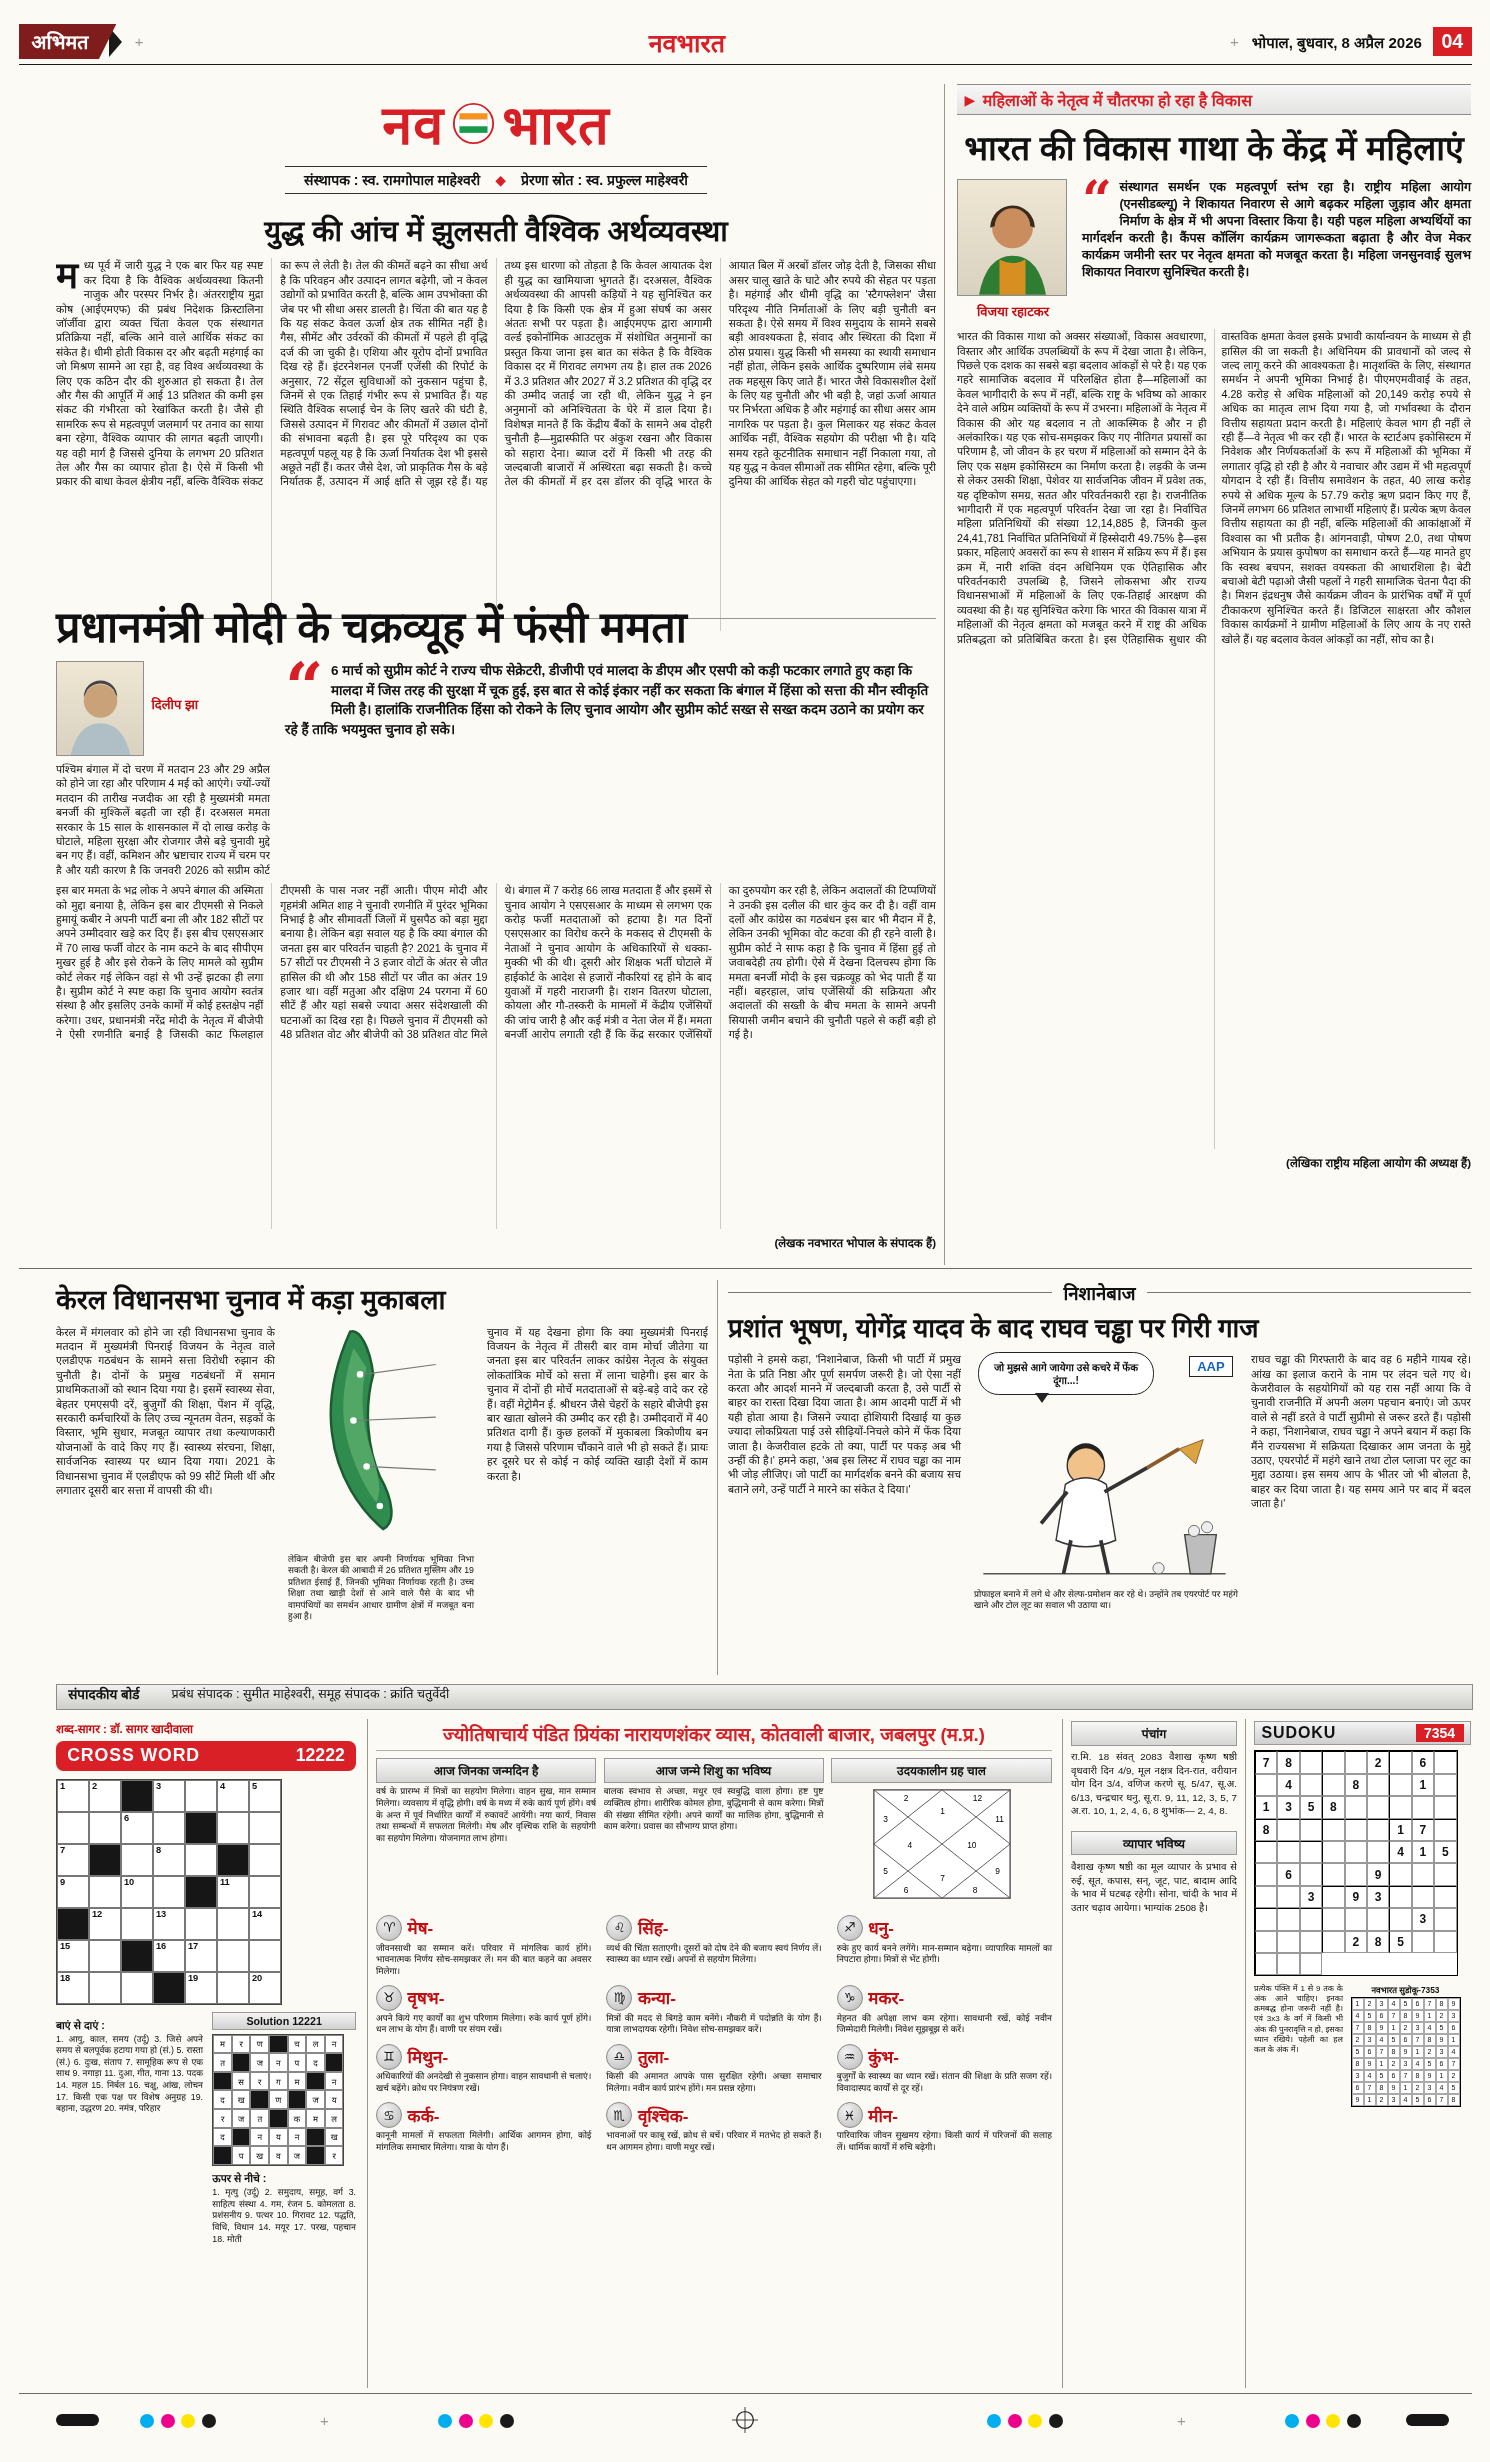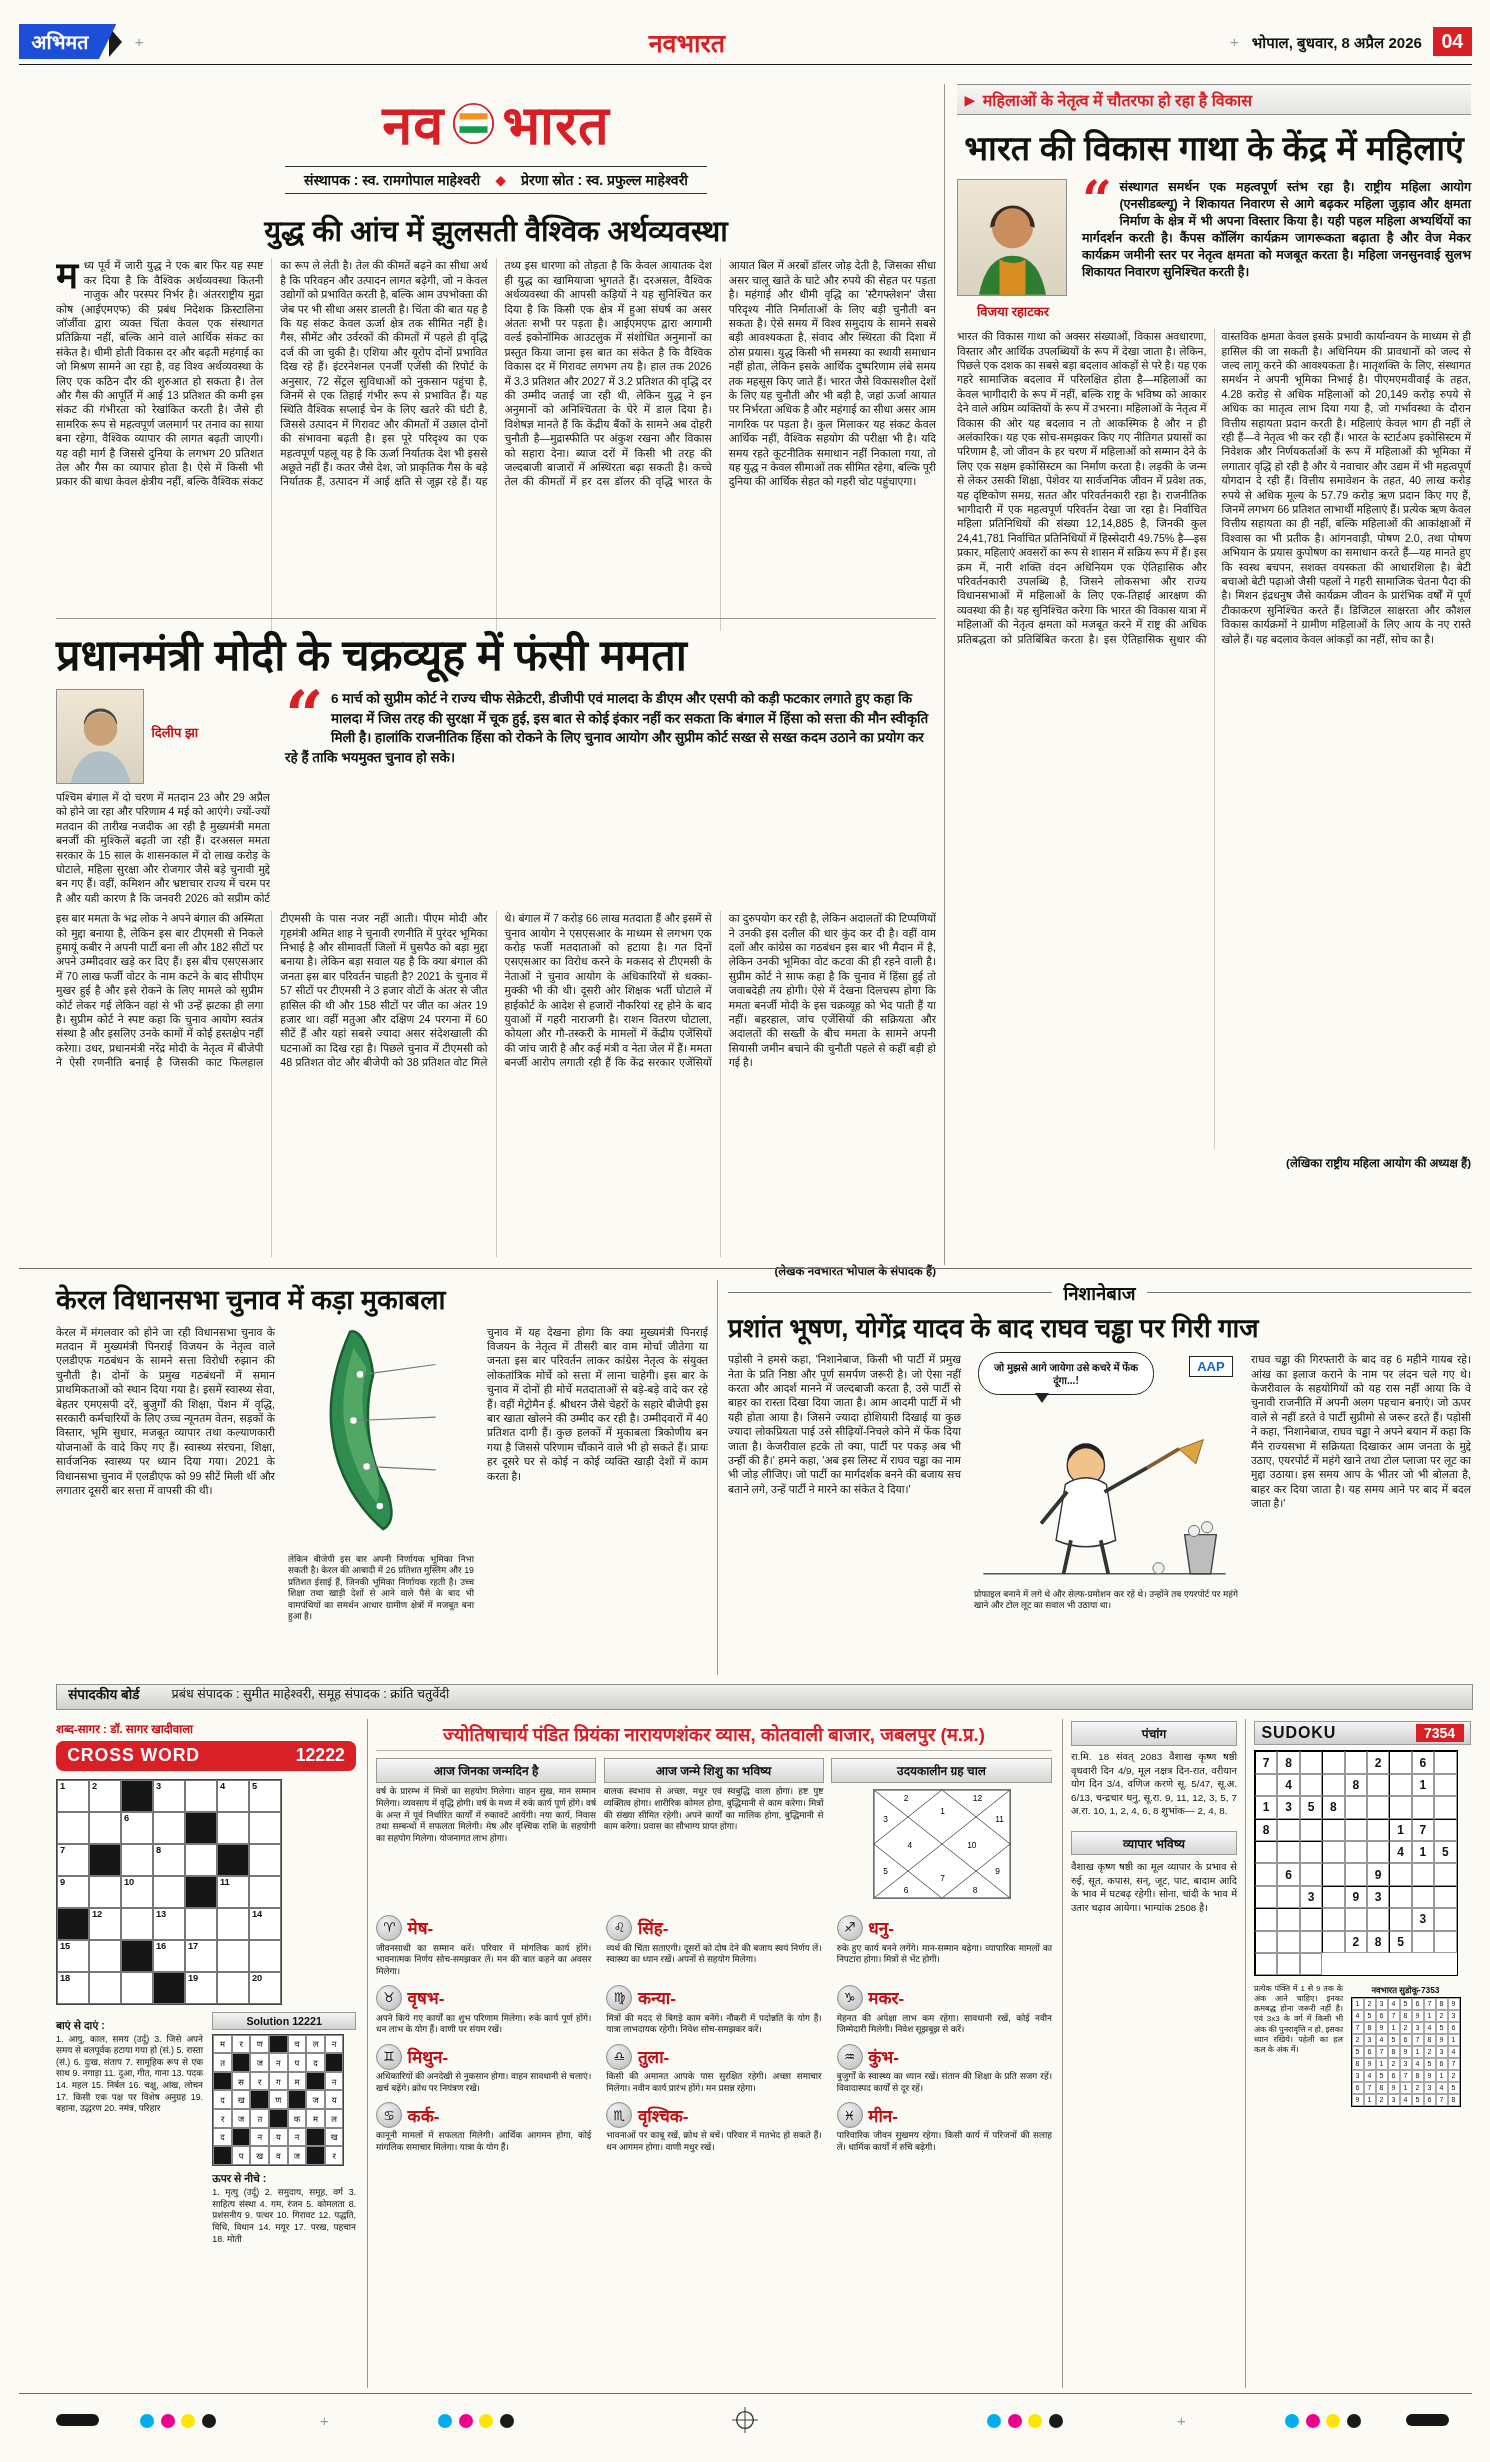--- a/index.html
+++ b/index.html
@@ -3,21 +3,21 @@
 <meta charset="utf-8">
 <style>
   html,body{margin:0;padding:0;background:#8a8a8a;}
   #page{position:relative;width:1490px;height:2462px;margin:0 auto;background:#fbfaf5;
         font-family:"Liberation Sans","DejaVu Sans",sans-serif;color:#111;overflow:hidden;}
   .abs{position:absolute;}
   .bt{font-size:10.7px;line-height:14.4px;text-align:justify;}
   .sm{font-size:8.8px;line-height:11.6px;text-align:justify;}
   
   .topbar{display:flex;align-items:center;border-bottom:1.9px solid #1a1a1a;padding-bottom:4.7px;}
-  .section-tab{background:#1d4ed8;color:#fff;font-weight:800;font-size:19.6px;padding:3.7px 28px 4.7px 13px;
+  .section-tab{background:#7f1d1d;color:#fff;font-weight:800;font-size:19.6px;padding:3.7px 28px 4.7px 13px;
                clip-path:polygon(0 0,100% 0,82% 100%,0 100%);}
   .tab-tri{width:0;height:0;border-top:15px solid transparent;border-bottom:15px solid transparent;border-left:13px solid #1a1a1a;margin-left:-7.5px;}
   .tb-title{flex:1;text-align:center;color:#d91f26;font-weight:800;font-size:25px;}
   .tb-date{font-weight:700;font-size:15px;margin-right:11.2px;}
   .pageno{background:#d91f26;color:#fff;font-weight:800;font-size:19.6px;padding:2.8px 8.4px;}
   .plus{color:#9a9a9a;font-size:15px;margin:0 13px;}
   
   .masthead{text-align:center;}
   .logo-row{display:flex;align-items:center;justify-content:center;gap:7.5px;}
   .logo-txt{color:#d91f26;font-weight:800;font-size:54px;letter-spacing:0.9px;}
@@ -161,21 +161,21 @@
         <span class="qmark">“</span>
         <span>संस्थागत समर्थन एक महत्वपूर्ण स्तंभ रहा है। राष्ट्रीय महिला आयोग (एनसीडब्ल्यू) ने शिकायत निवारण से आगे बढ़कर महिला जुड़ाव और क्षमता निर्माण के क्षेत्र में भी अपना विस्तार किया है। यही पहल महिला अभ्यर्थियों का मार्गदर्शन करती है। कैंपस कॉलिंग कार्यक्रम जागरूकता बढ़ाता है और वेज मेकर कार्यक्रम जमीनी स्तर पर नेतृत्व क्षमता को मजबूत करता है। महिला जनसुनवाई सुलभ शिकायत निवारण सुनिश्चित करती है।</span>
       </div>
     </div>
     <div class="bt cols2" style="margin-top:9.3px;height:820px;overflow:hidden;">भारत की विकास गाथा को अक्सर संख्याओं, विकास अवधारणा, विस्तार और आर्थिक उपलब्धियों के रूप में देखा जाता है। लेकिन, पिछले एक दशक का सबसे बड़ा बदलाव आंकड़ों से परे है। यह एक गहरे सामाजिक बदलाव में परिलक्षित होता है—महिलाओं का केवल भागीदारी के रूप में नहीं, बल्कि राष्ट्र के भविष्य को आकार देने वाले अग्रिम व्यक्तियों के रूप में उभरना। महिलाओं के नेतृत्व में विकास की ओर यह बदलाव न तो आकस्मिक है और न ही अलंकारिक। यह एक सोच-समझकर किए गए नीतिगत प्रयासों का परिणाम है, जो जीवन के हर चरण में महिलाओं को सम्मान देने के लिए एक सक्षम इकोसिस्टम का निर्माण करता है। लड़की के जन्म से लेकर उसकी शिक्षा, पेशेवर या सार्वजनिक जीवन में प्रवेश तक, यह दृष्टिकोण समग्र, सतत और परिवर्तनकारी रहा है। राजनीतिक भागीदारी में एक महत्वपूर्ण परिवर्तन देखा जा रहा है। निर्वाचित महिला प्रतिनिधियों की संख्या 12,14,885 है, जिनकी कुल 24,41,781 निर्वाचित प्रतिनिधियों में हिस्सेदारी 49.75% है—इस प्रकार, महिलाएं अवसरों का रूप से शासन में सक्रिय रूप में हैं। इस क्रम में, नारी शक्ति वंदन अधिनियम एक ऐतिहासिक और परिवर्तनकारी उपलब्धि है, जिसने लोकसभा और राज्य विधानसभाओं में महिलाओं के लिए एक-तिहाई आरक्षण की व्यवस्था की है। यह सुनिश्चित करेगा कि भारत की विकास यात्रा में महिलाओं की नेतृत्व क्षमता को मजबूत करने में राष्ट्र की अधिक प्रतिबद्धता को प्रतिबिंबित करता है। इस ऐतिहासिक सुधार की वास्तविक क्षमता केवल इसके प्रभावी कार्यान्वयन के माध्यम से ही हासिल की जा सकती है। अधिनियम की प्रावधानों को जल्द से जल्द लागू करने की आवश्यकता है। मातृशक्ति के लिए, संस्थागत समर्थन ने अपनी भूमिका निभाई है। पीएमएमवीवाई के तहत, 4.28 करोड़ से अधिक महिलाओं को 20,149 करोड़ रुपये से अधिक का मातृत्व लाभ दिया गया है, जो गर्भावस्था के दौरान वित्तीय सहायता प्रदान करती है। महिलाएं केवल भाग ही नहीं ले रही हैं—वे नेतृत्व भी कर रही हैं। भारत के स्टार्टअप इकोसिस्टम में निवेशक और निर्णयकर्ताओं के रूप में महिलाओं की भूमिका में लगातार वृद्धि हो रही है और ये नवाचार और उद्यम में भी महत्वपूर्ण योगदान दे रही हैं। वित्तीय समावेशन के तहत, 40 लाख करोड़ रुपये से अधिक मूल्य के 57.79 करोड़ ऋण प्रदान किए गए हैं, जिनमें लगभग 66 प्रतिशत लाभार्थी महिलाएं हैं। प्रत्येक ऋण केवल वित्तीय सहायता का ही नहीं, बल्कि महिलाओं की आकांक्षाओं में विश्वास का भी प्रतीक है। आंगनवाड़ी, पोषण 2.0, तथा पोषण अभियान के प्रयास कुपोषण का समाधान करते हैं—यह मानते हुए कि स्वस्थ बचपन, सशक्त वयस्कता की आधारशिला है। बेटी बचाओ बेटी पढ़ाओ जैसी पहलों ने गहरी सामाजिक चेतना पैदा की है। मिशन इंद्रधनुष जैसे कार्यक्रम जीवन के प्रारंभिक वर्षों में पूर्ण टीकाकरण सुनिश्चित करते हैं। डिजिटल साक्षरता और कौशल विकास कार्यक्रमों ने ग्रामीण महिलाओं के लिए आय के नए रास्ते खोले हैं। यह बदलाव केवल आंकड़ों का नहीं, सोच का है।</div>
     <div class="tail">(लेखिका राष्ट्रीय महिला आयोग की अध्यक्ष हैं)</div>
   </div>
 
   <div class="abs hline" style="left:56px;top:618px;width:880px;"></div>
 
-  <div class="abs" style="left:56px;top:630px;width:880px;">
+  <div class="abs" style="left:56px;top:602px;width:880px;">
     <div style="font-size:43px;font-weight:800;line-height:50px;">प्रधानमंत्री मोदी के चक्रव्यूह में फंसी ममता</div>
     <div style="display:flex;gap:15px;margin-top:9.3px;">
       <div style="width:214px;flex:0 0 auto;">
         <div style="display:flex;gap:7.5px;align-items:flex-start;">
           <div class="photo" style="width:86px;height:93px;">
             <svg width="75" height="82" viewBox="0 0 80 88">
               <circle cx="40" cy="30" r="18" fill="#caa27a"></circle>
               <path d="M22 26 a18 18 0 0 1 36 0 l-4 -8 a18 18 0 0 0 -28 0z" fill="#444"></path>
               <path d="M8 88 q8 -34 32 -34 q24 0 32 34z" fill="#b0bec5"></path>
             </svg>

